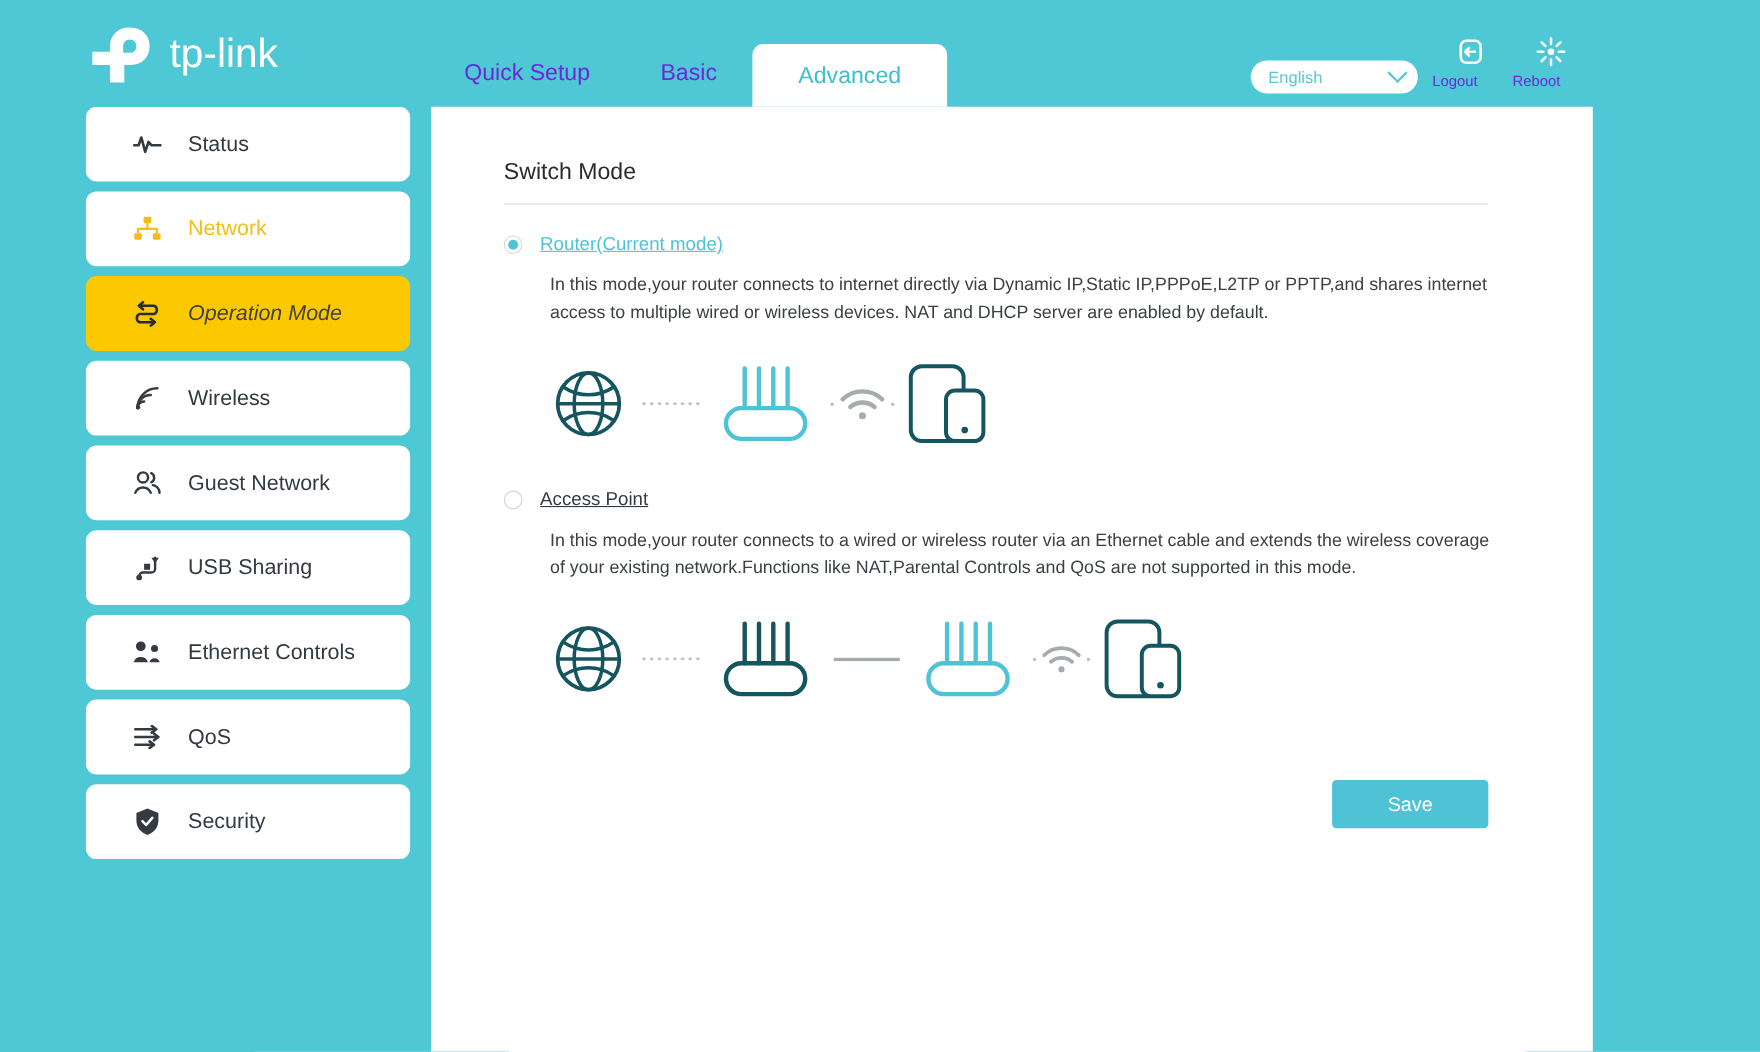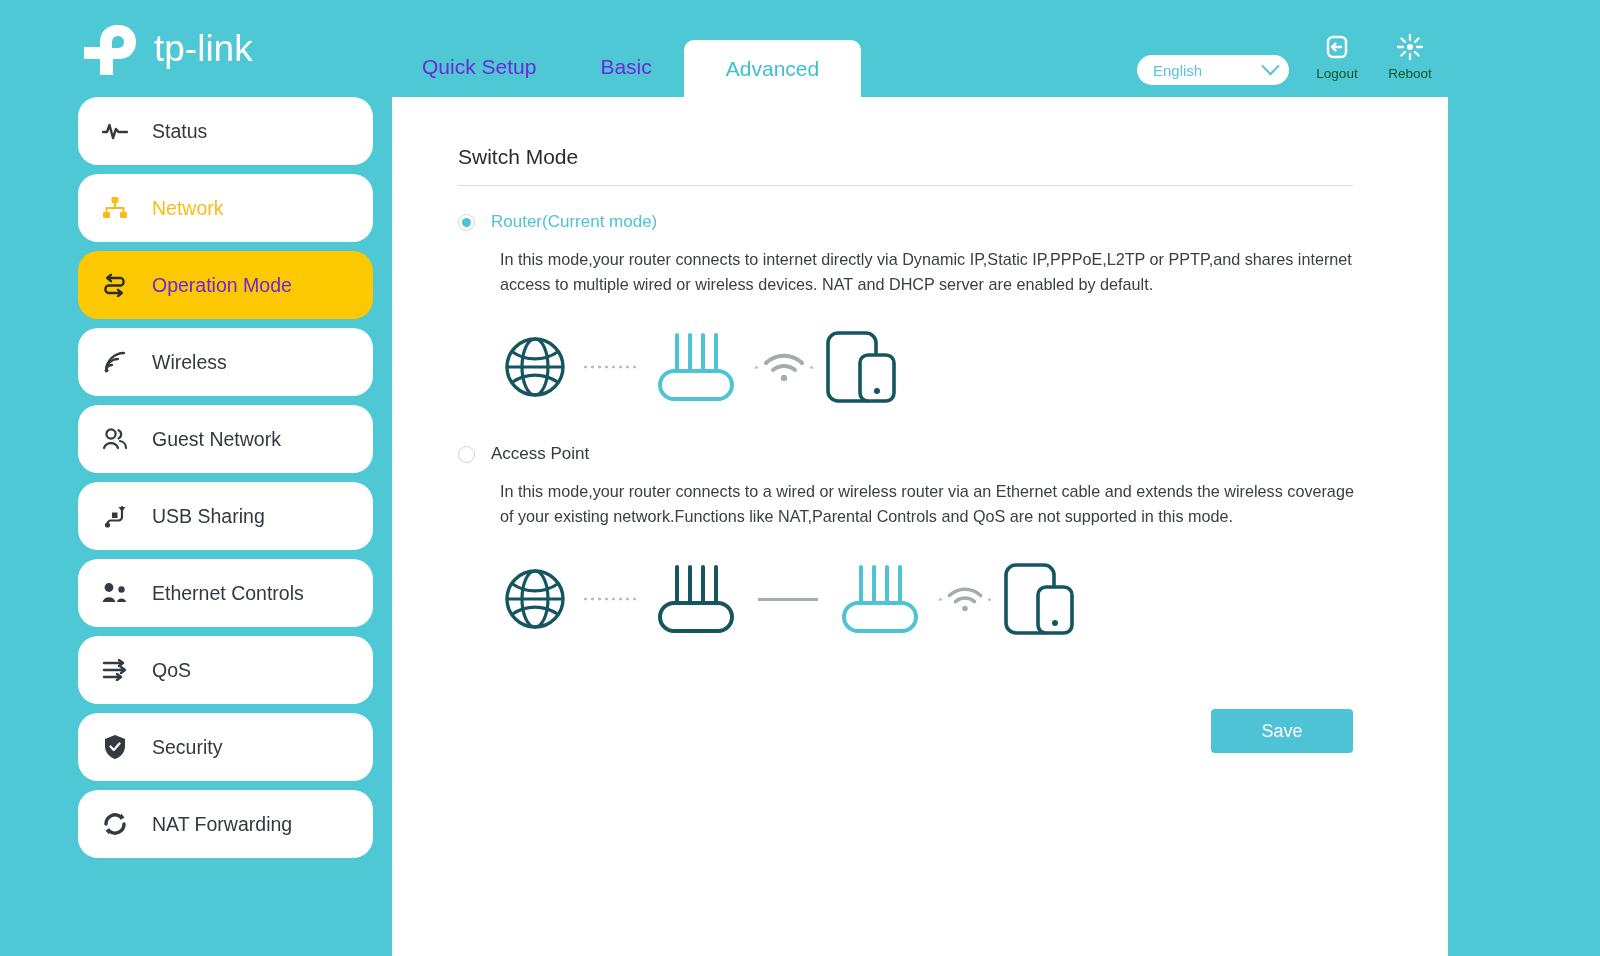--- a/index.html
+++ b/index.html
@@ -56,56 +56,56 @@
   .langbox .lbl { font-size: 15px; color: #5ac4d4; flex: 1; }
   .langbox .chev {
     width: 13px; height: 13px;
     border-right: 2.4px solid #5ac4d4;
     border-bottom: 2.4px solid #5ac4d4;
     transform: rotate(45deg) translate(-3px,-3px);
   }
 
   .hdr-action {
     position: absolute; top: 32px;
-    width: 70px; text-align: center;
-    color: #14532d; cursor: pointer;
+    width: 70px; 
+    color: #6d28d9; cursor: pointer;
   }
   .hdr-action .ico { height: 30px; display:flex; align-items:center; justify-content:center;}
   .hdr-action .txt { font-size: 13.5px; margin-top: 4px; }
   #logout-btn { left: 1302px; }
   #reboot-btn { left: 1375px; }
 
   
   .sidebar {
     position: absolute; left: 78px; top: 97px;
     width: 295px; height: 859px;
     overflow: hidden;
   }
   .menu-item {
     height: 68px;
     background: #ffffff;
-    border-radius: 20px;
+    border-radius: 10px;
     margin-bottom: 9px;
     display: flex; align-items: center;
-    padding-left: 20px;
+    padding-left: 39px;
     cursor: pointer;
   }
   .menu-item .mi-ico {
     width: 34px; height: 30px;
     display: flex; align-items: center; justify-content: center;
     margin-right: 20px;
   }
   .menu-item .mi-lbl {
     font-size: 19.5px; color: #333940;
   }
   .menu-item.parent .mi-lbl { color: #f6bd16; }
   .menu-item.active {
     background: #fcc800;
   }
-  .menu-item.active .mi-lbl { color: #6d28d9; }
+  .menu-item.active .mi-lbl { color: #404040; font-style: italic; }
 
   
   .content {
     position: absolute; left: 392px; top: 97px;
     width: 1056px; height: 859px;
     background: #ffffff;
   }
   .page-title {
     position: absolute; left: 66px; top: 48px;
     font-size: 21px; color: #2b2b2b;
@@ -124,21 +124,21 @@
     width: 17px; height: 17px; border-radius: 50%;
     border: 1.6px solid #cfd4d6; background: #fff;
     display: flex; align-items: center; justify-content: center;
     flex: 0 0 auto; cursor: pointer;
   }
   .radio.checked { border-color: #d2d7d9; }
   .radio.checked::after {
     content: ""; width: 9px; height: 9px; border-radius: 50%;
     background: #4ec3d6;
   }
-  .mode-label { font-size: 17px; color: #343a40; }
+  .mode-label { font-size: 17px; color: #343a40; text-decoration: underline; }
   .mode-label.sel { color: #4ec3d6; }
 
   .mode-desc {
     margin-top: 15px; margin-left: 42px;
     width: 855px;
     font-size: 16.2px; line-height: 25px; color: #3c4043;
   }
 
   .diagram {
     margin-top: 22px; margin-left: 42px;
@@ -322,31 +322,20 @@
   <div class="menu-item">
     <span class="mi-ico">
       <svg width="24" height="26" viewBox="0 0 24 26">
         <path d="M12 1 L22 5 L22 12 C22 19 17 23.5 12 25 C7 23.5 2 19 2 12 L2 5 Z" fill="#343a40"></path>
         <path d="M7.5 12.5 L10.8 16 L16.5 9.5" fill="none" stroke="#ffffff" stroke-width="2.3" stroke-linecap="round" stroke-linejoin="round"></path>
       </svg>
     </span>
     <span class="mi-lbl">Security</span>
   </div>
 
-  <div class="menu-item">
-    <span class="mi-ico">
-      <svg width="26" height="26" viewBox="0 0 26 26">
-        <path d="M22 13 A9 9 0 0 1 7 19.8" fill="none" stroke="#343a40" stroke-width="3.4" stroke-linecap="round"></path>
-        <path d="M4 13 A9 9 0 0 1 19 6.2" fill="none" stroke="#343a40" stroke-width="3.4" stroke-linecap="round"></path>
-        <path d="M19 2.5 L22.5 6.5 L18.2 9" fill="#343a40"></path>
-        <path d="M7 23.5 L3.5 19.5 L7.8 17" fill="#343a40"></path>
-      </svg>
-    </span>
-    <span class="mi-lbl">NAT Forwarding</span>
-  </div>
 
 </div>
 
 <div class="content">
 
   <div class="page-title">Switch Mode</div>
   <div class="divider"></div>
 
   <div class="mode-block" id="router-block">
     <div class="mode-head">

